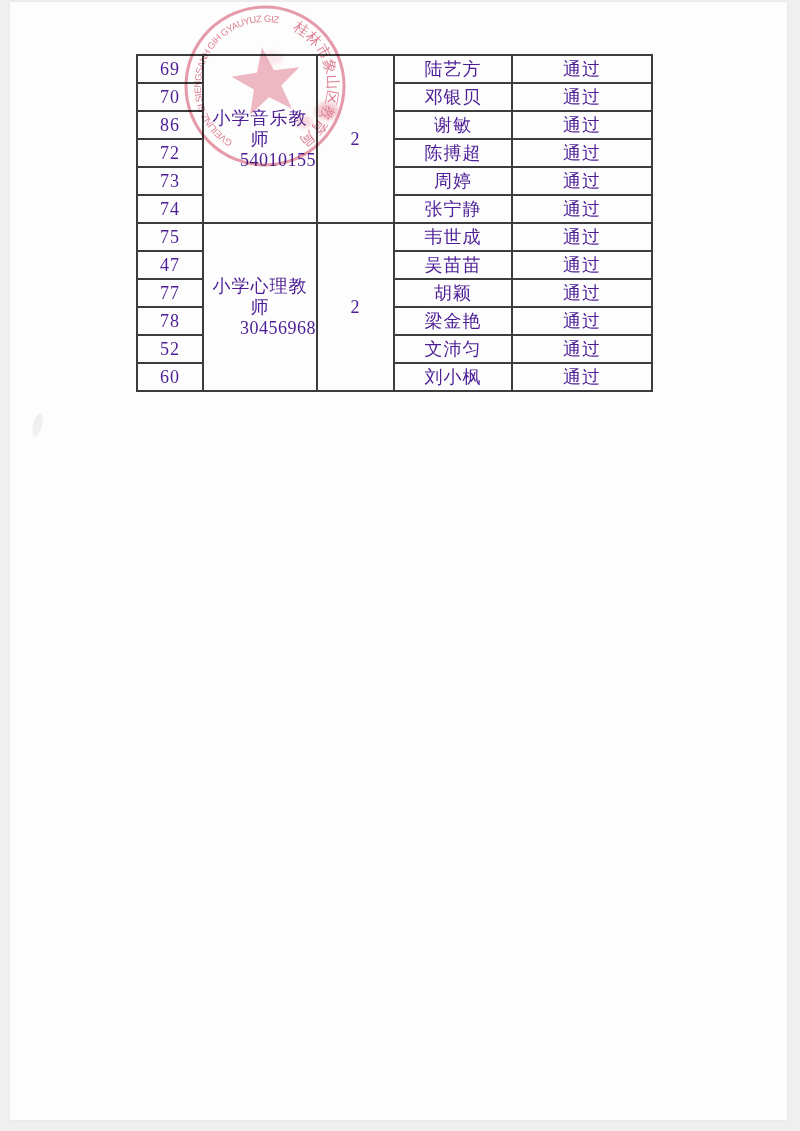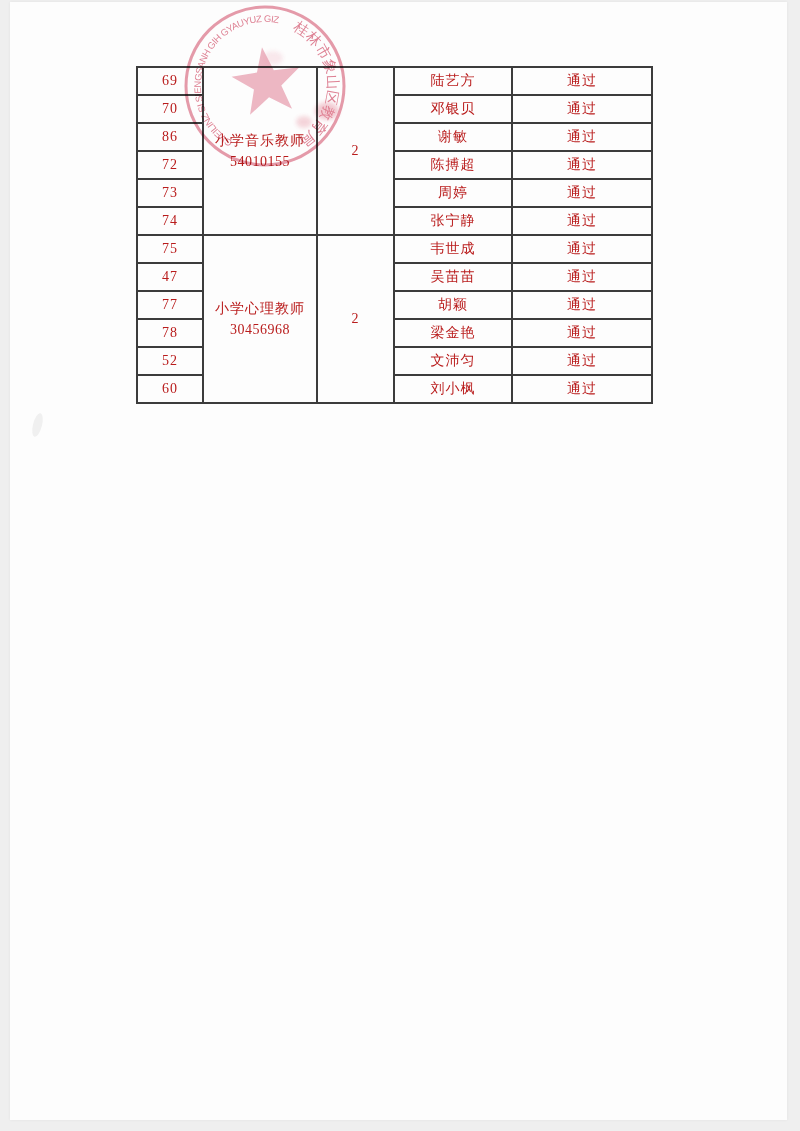--- a/index.html
+++ b/index.html
@@ -10,33 +10,33 @@
     position:relative;overflow:hidden;
   }
   .screen{position:absolute;inset:0;width:800px;height:1131px;background:#efefef;}
   .page{
     position:absolute;left:10px;top:2px;right:13px;bottom:11px;
     background:#fdfdfd;
     box-shadow:0 0 3px rgba(0,0,0,0.06);
   }
   
   table.results{
-    position:absolute;left:126px;top:64px; 
+    position:absolute;left:126px;top:52px; 
     border-collapse:collapse;table-layout:fixed;
     width:515px;
-    font-size:14px;color:#b91c1c;
+    font-size:18px;color:#4c1d95;
   }
   table.results td{
     border:2px solid #3c3c3c;
     height:26px;padding:0;text-align:center;vertical-align:middle;
     letter-spacing:1px;
     overflow:hidden;
   }
   td.pos-cell{line-height:21px;letter-spacing:1.5px;}
-  td.pos-cell .code{letter-spacing:0.5px;}
+  td.pos-cell .code{letter-spacing:0.5px;text-align:right;}
   
   .stamp{
     position:absolute;left:167px;top:-4px; 
     mix-blend-mode:multiply;
     pointer-events:none;
   }
   
   .artifact{
     position:absolute;left:23px;top:411px;width:9px;height:24px;
     background:#f0f0f0;border-radius:50%;transform:rotate(14deg);

